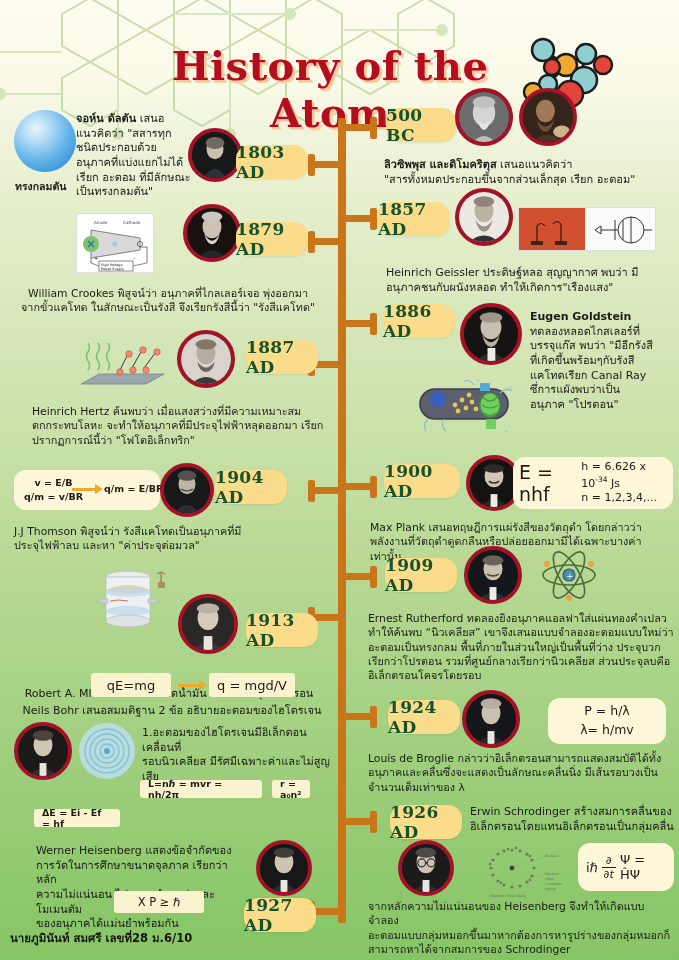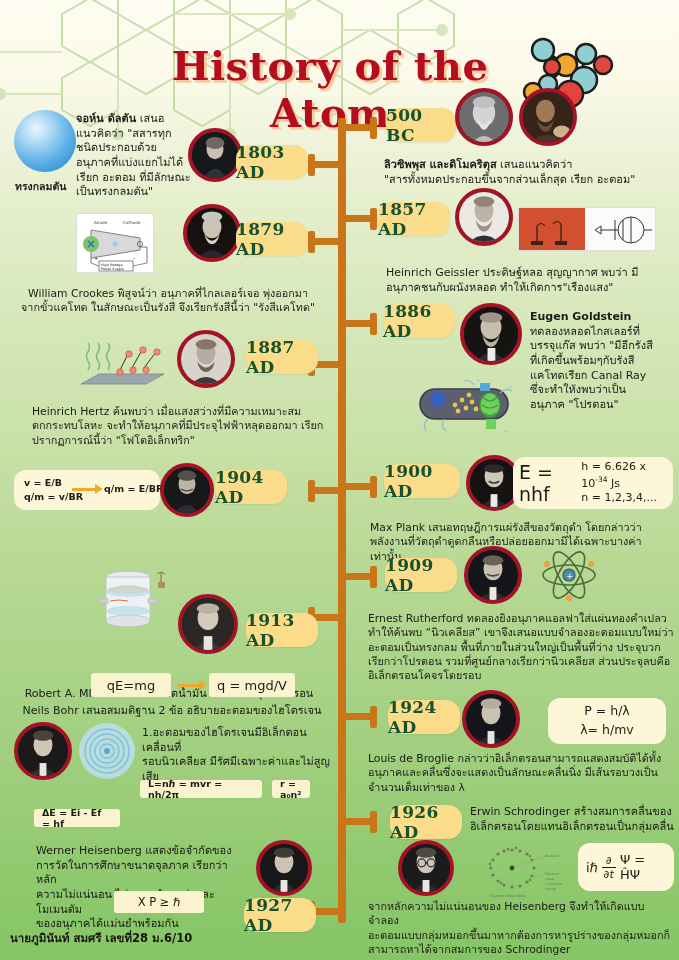--- a/index.html
+++ b/index.html
@@ -275,39 +275,43 @@
   </div>
   <div class="pill" style="left:246px; top:340px; width:72px;">1887 AD</div>
 
   <div class="txt" style="left:32px; top:405px; width:300px;">
     <span>Heinrich Hertz  ค้นพบว่า เมื่อแสงสว่างที่มีความเหมาะสม</span><br>
     <span>ตกกระทบโลหะ จะทำให้อนุภาคที่มีประจุไฟฟ้าหลุดออกมา เรียก</span><br>
     <span>ปรากฏการณ์นี้ว่า "โฟโตอิเล็กทริก"</span>
   </div>
 
   <div class="fbox" style="left:14px; top:470px; width:146px; height:40px; justify-content:flex-start; padding-left:10px;">
-    <div style="font-size:9.5px; font-weight:700; line-height:1.5;">
+    <div style="font-size:9.5px; font-weight:700; line-height:1.5;text-align:center;">
       <div>v = E/B</div>
       <div>q/m = v/BR</div>
     </div>
   </div>
   <div class="arrow-r" style="left:72px; top:488px; width:24px;"></div>
   <div class="txt" style="left:104px; top:483px; font-size:9.5px; font-weight:700;">q/m = E/BR²</div>
 
   <div class="portrait" style="left:160px; top:463px; width:54px; height:54px;">
     <svg class="face" viewBox="0 0 54 54">
         <rect width="54" height="54" fill="#17181a"></rect>
       <ellipse cx="27" cy="20" rx="10" ry="12" fill="#bdb4a6"></ellipse>
       <ellipse cx="27" cy="10" rx="11" ry="6" fill="#55504a"></ellipse>
       <path d="M20,26 q7,4 14,0" stroke="#4a443c" stroke-width="1.6" fill="none"></path>
       <path d="M13,54 q14,-19 28,0 z" fill="#2b2f33"></path>
       </svg>
   </div>
   <div class="pill" style="left:215px; top:470px; width:72px;">1904 AD</div>
 
+  <div class="txt" style="left:14px; top:525px; width:310px;">
+    <span>J.J Thomson พิสูจน์ว่า รังสีแคโทดเป็นอนุภาคที่มี</span><br>
+    <span>ประจุไฟฟ้าลบ และหา "ค่าประจุต่อมวล"</span>
+  </div>
 
   <div class="ill" style="left:98px; top:568px; width:72px; height:62px;">
     <svg width="72" height="62" viewBox="0 0 72 62">
       <ellipse cx="30" cy="9" rx="22" ry="6" fill="#e8eaec" stroke="#b9bdc0" stroke-width=".8"></ellipse>
       <rect x="8" y="9" width="44" height="44" fill="#eef1f3" stroke="#b9bdc0" stroke-width=".8"></rect>
       <ellipse cx="30" cy="53" rx="22" ry="6" fill="#dfe3e6" stroke="#b9bdc0" stroke-width=".8"></ellipse>
       <path d="M8,22 q22,-10 44,0 q-22,8 -44,0 z" fill="#e3d2a8"></path>
       <ellipse cx="30" cy="24" rx="22" ry="5" fill="#bcd9ea" opacity=".7"></ellipse>
       <ellipse cx="30" cy="43" rx="22" ry="5" fill="#bcd9ea" opacity=".7"></ellipse>
       <rect x="1" y="31" width="9" height="4" fill="#cfd3d6" stroke="#aeb2b5" stroke-width=".6"></rect>
@@ -458,21 +462,21 @@
       <path d="M14,62 q17,-18 34,0 z" fill="#2b2e31"></path>
       <rect x="27" y="47" width="9" height="15" fill="#efece6"></rect>
       </svg>
   </div>
   <div class="txt" style="left:530px; top:310px; width:146px; font-size:11px;">
     <span class="nm">Eugen Goldstein</span><br>
     <span> ทดลองหลอดไกสเลอร์ที่</span><br>
     <span>บรรจุแก๊ส พบว่า "มีอีกรังสี</span><br>
     <span>ที่เกิดขึ้นพร้อมๆกับรังสี</span><br>
     <span>แคโทดเรียก Canal Ray</span><br>
-    <span>ซึ่จะทำใหังพบว่าเป็น</span><br>
+    <span>ซึ่การแผังพบว่าเป็น</span><br>
     <span>อนุภาค "โปรตอน"</span>
   </div>
   <div class="ill" style="left:408px; top:375px; width:112px; height:62px;">
     <svg width="112" height="62" viewBox="0 0 112 62">
       <rect x="12" y="14" width="88" height="30" rx="15" fill="#5c5f6e" stroke="#3b3e4a" stroke-width="1.6"></rect>
       <circle cx="30" cy="24" r="8" fill="#3a5fbe"></circle>
       <g fill="#e8c547">
           <circle cx="47" cy="30" r="2.4"></circle>
           <circle cx="54" cy="25" r="2.4"></circle>
         <circle cx="58" cy="33" r="2.4"></circle>

